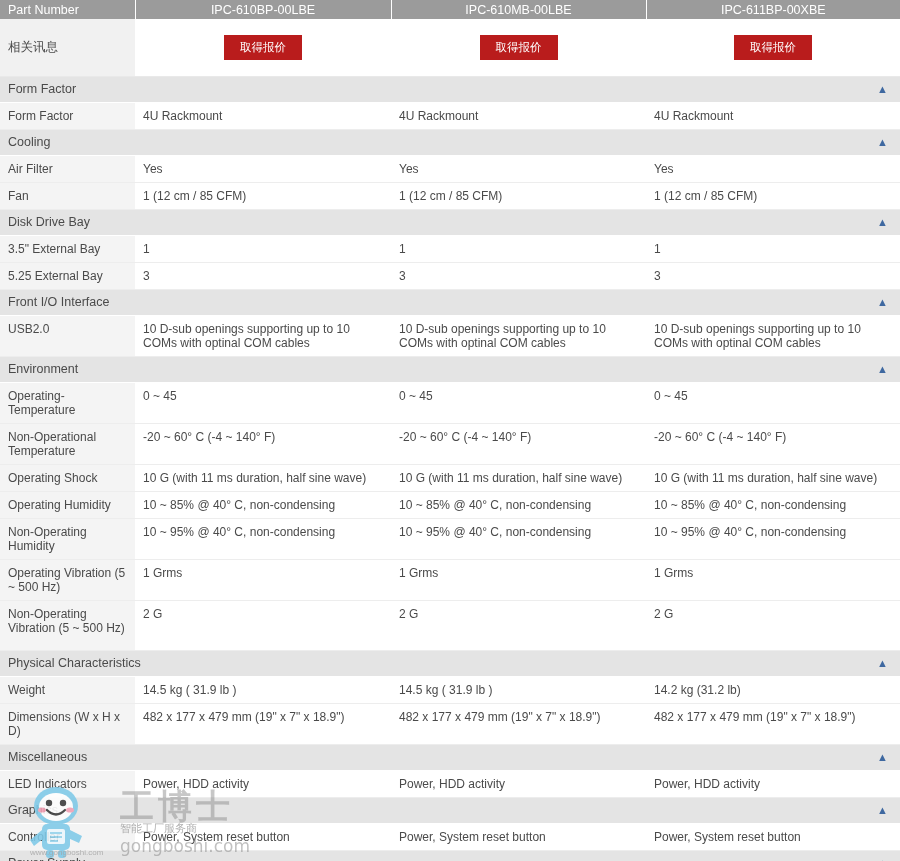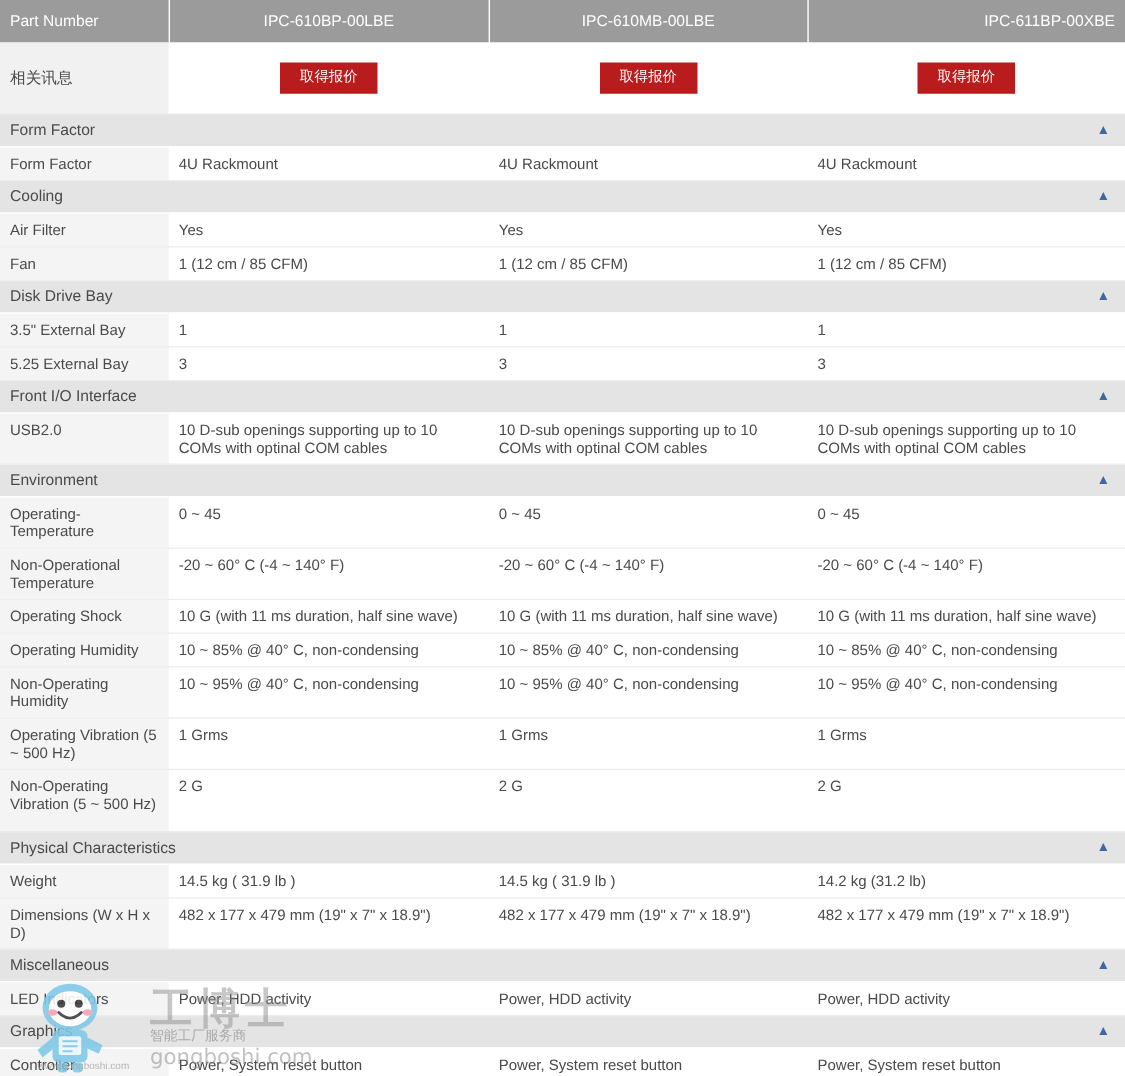--- a/index.html
+++ b/index.html
@@ -20,28 +20,28 @@
   .col-label { width: 135px; }
   .col-a { width: 256px; }
   .col-b { width: 255px; }
   .col-c { width: 254px; }
 
   
   tr.header-row td {
     background: #9b9b9b;
     color: #ffffff;
     font-size: 12.5px;
-    height: 34px;
+    height: 19px;
     padding: 0 8px;
     border-right: 1px solid #ffffff;
     vertical-align: middle;
   }
   tr.header-row td.h-label { text-align: left; }
   tr.header-row td.h-part { text-align: center; }
-  tr.header-row td:last-child { border-right: none; text-align: right; }
+  tr.header-row td:last-child { border-right: none; }
 
   
   tr.quote-row td {
     height: 39px;
     background: #ffffff;
     border-bottom: 1px solid #e9e9e9;
     vertical-align: middle;
     padding: 16px 8px;
     margin-left: 15px;
   }

